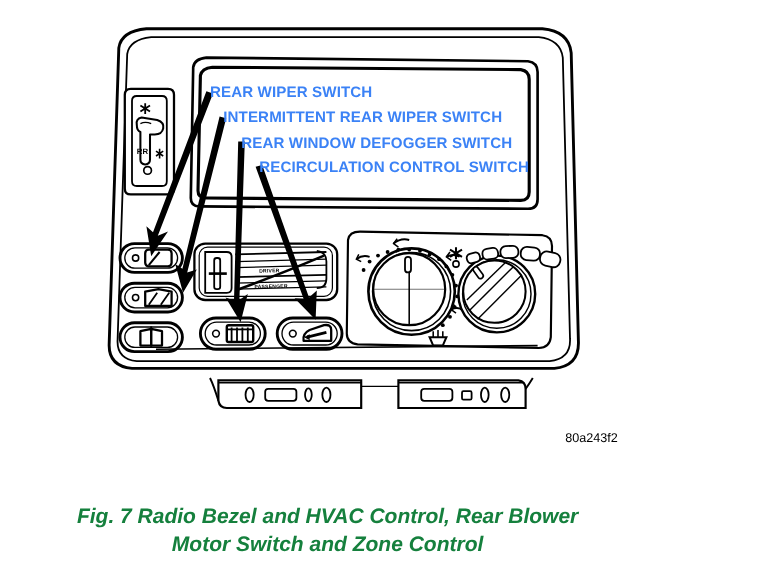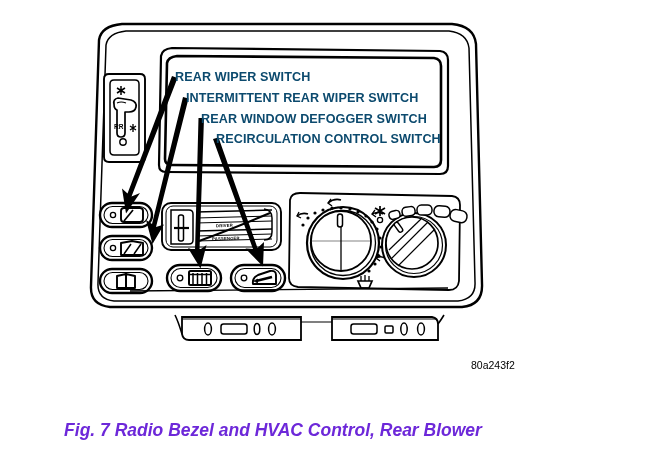--- a/index.html
+++ b/index.html
@@ -24,21 +24,21 @@
     position: absolute;
     left: 0; top: 0;
     display: block;
   }
   .callout-text {
     position: absolute;
     font-family: "Liberation Sans", sans-serif;
     font-weight: bold;
     font-size: 12.6px;
     letter-spacing: 0.1px;
-    color: #0c4a6e;
+    color: #3b82f6;
     white-space: nowrap;
     line-height: 1;
   }
   .zone-text {
     position: absolute;
     font-family: "Liberation Sans", sans-serif;
     font-weight: bold;
     font-size: 4.2px;
     letter-spacing: 0.2px;
     color: #000000;
@@ -67,21 +67,21 @@
     position: absolute;
     left: 0;
     top: 419px;
     width: 546px;
     text-align: center;
     font-family: "Liberation Sans", sans-serif;
     font-weight: bold;
     font-style: italic;
     font-size: 17.5px;
     line-height: 1.32;
-    color: #6d28d9;
+    color: #15803d;
   }
   #figure-caption .cap-line { display: block; }
 </style>
 </head>
 <body>
 
 <div id="figure-root">
 
   <svg id="figure-svg" width="650" height="476" viewBox="0 0 650 476" xmlns="http://www.w3.org/2000/svg">
 
@@ -405,15 +405,16 @@
 
   <div class="zone-text" style="left:216px; top:224px; transform:rotate(-1.4deg);">DRIVER</div>
   <div class="zone-text" style="left:212px; top:237px; transform:rotate(-1.4deg);">PASSENGER</div>
 
   <div class="switch-text" style="left:114px; top:124px;">RR</div>
 
   <div id="figure-id">80a243f2</div>
 
   <div id="figure-caption">
     <span class="cap-line">Fig. 7 Radio Bezel and HVAC Control, Rear Blower</span>
+    <span class="cap-line">Motor Switch and Zone Control</span>
   </div>
 
 </div>
 
 </body></html>

